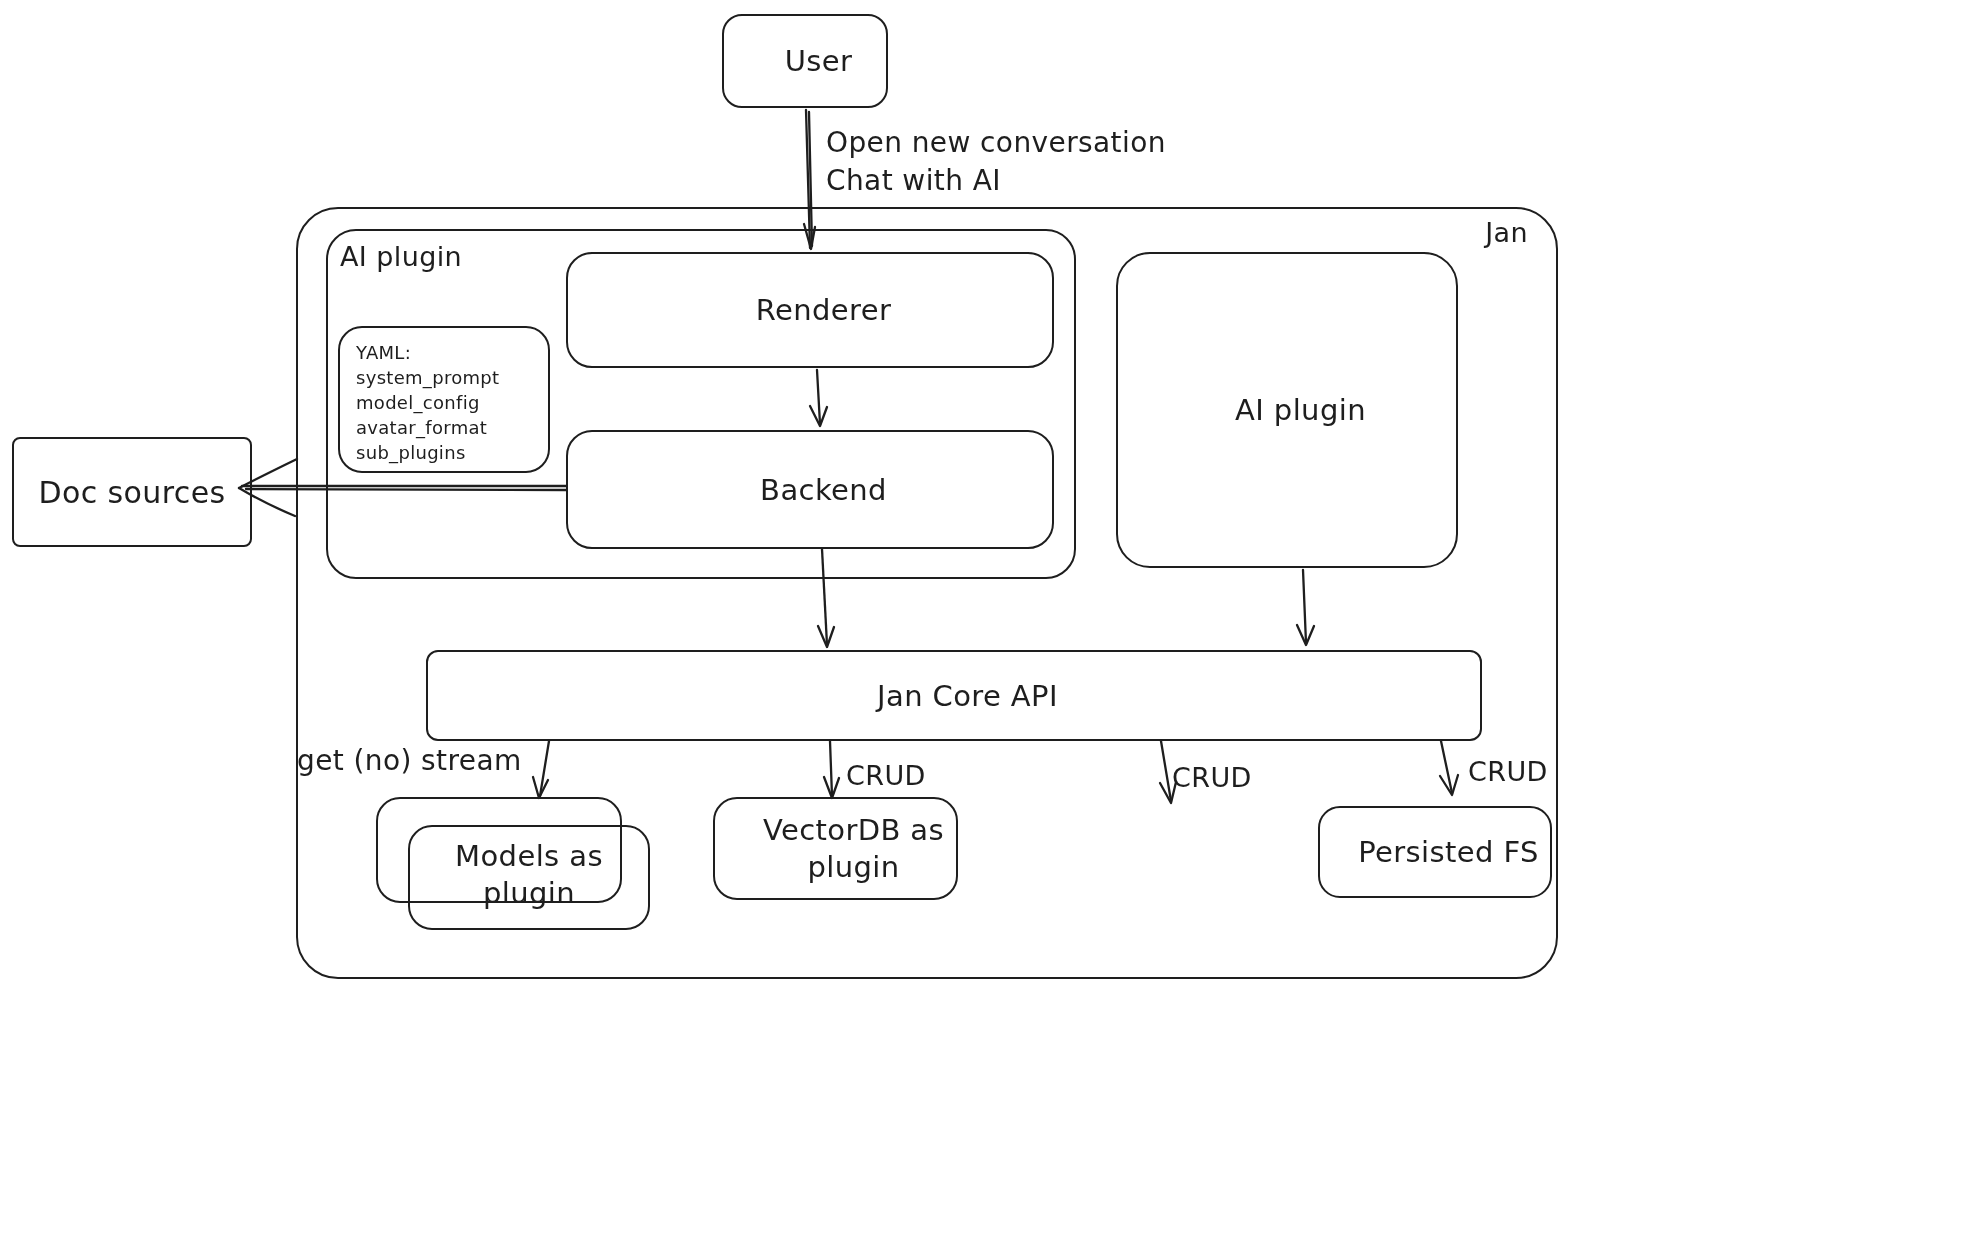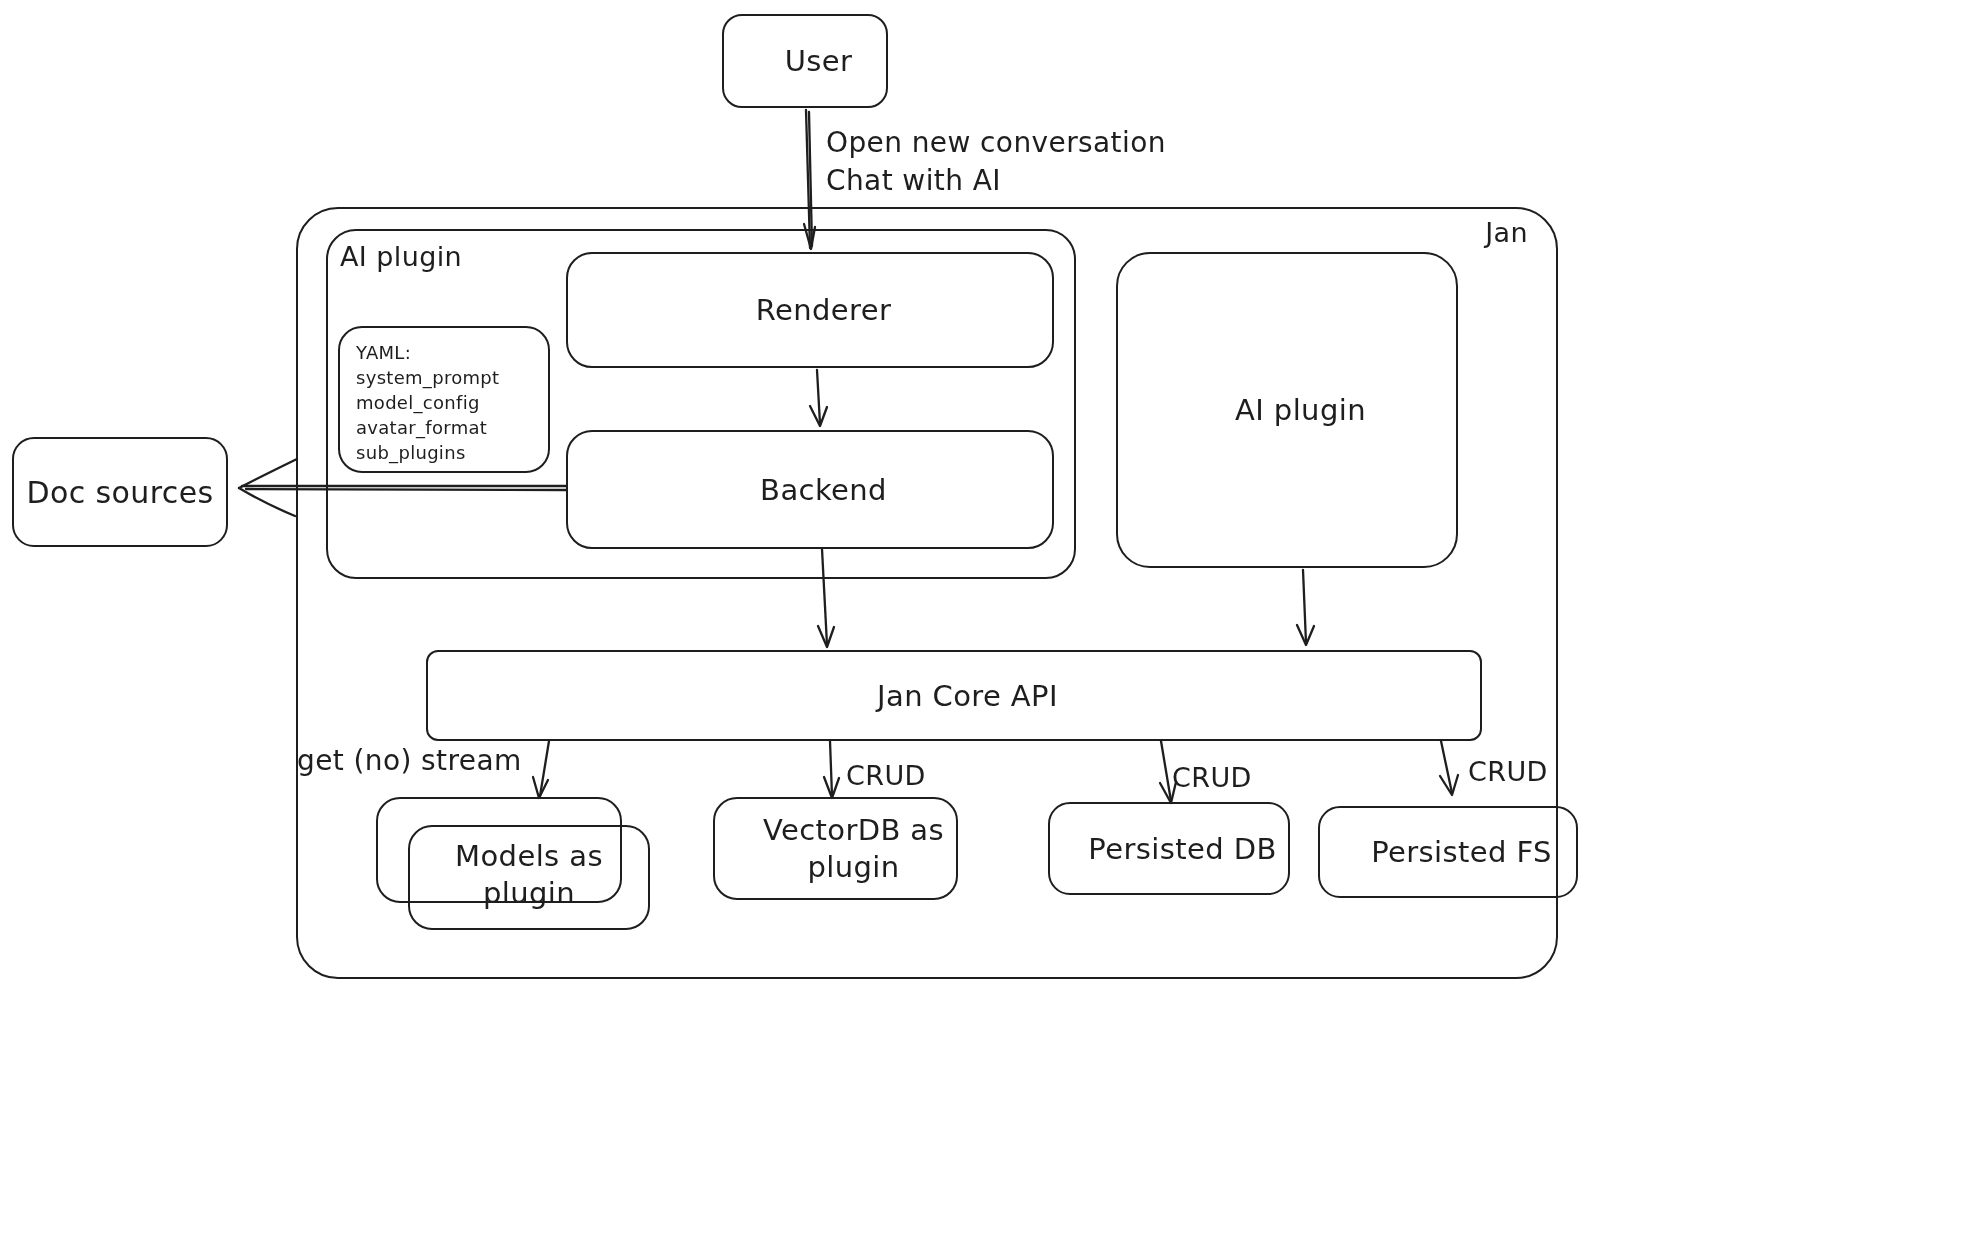--- a/index.html
+++ b/index.html
@@ -74,41 +74,38 @@
   </div>
 
   <div class="node node-label" style="left:566px;top:430px;width:488px;height:119px;border-radius:26px;">
     <span>Backend</span>
   </div>
 
   <div class="node node-label" style="left:1116px;top:252px;width:342px;height:316px;border-radius:34px;">
     <span>AI plugin</span>
   </div>
 
-  <div class="node" style="left:12px;top:437px;width:216px;height:110px;border-radius:22px;font-size:30px;">
+  <div class="node" style="left:12px;top:437px;width:240px;height:110px;border-radius:8px;font-size:30px;">
     <span>Doc sources</span>
   </div>
 
   <div class="node node-label" style="left:426px;top:650px;width:1056px;height:91px;border-radius:12px;">
     <span>Jan Core API</span>
   </div>
 
   <div class="container-box" style="left:376px;top:797px;width:246px;height:106px;border-radius:24px;border-width:2.2px;"></div>
   <div class="container-box" style="left:408px;top:825px;width:242px;height:105px;border-radius:24px;border-width:2.2px;"></div>
   <div class="edge-label" style="left:408px;top:838px;width:242px;text-align:center;font-size:29px;line-height:37px;white-space:normal;">Models as plugin</div>
 
   <div class="node" style="left:713px;top:797px;width:245px;height:103px;border-radius:24px;font-size:29px;line-height:37px;padding-left:36px;">
     <span style="display:block;width:220px;">VectorDB as plugin</span>
   </div>
 
-  <div class="node node-label" style="left:1048px;top:802px;width:242px;height:93px;border-radius:22px;">
-    <span>Persisted DB</span>
-  </div>
 
-  <div class="node node-label" style="left:1318px;top:806px;width:260px;height:92px;border-radius:22px;">
+  <div class="node node-label" style="left:1318px;top:806px;width:234px;height:92px;border-radius:22px;">
     <span>Persisted FS</span>
   </div>
 
   <div class="edge-label" style="left:826px;top:124px;line-height:38px;font-size:28px;">
     <span style="display:block;">Open new conversation</span>
     <span style="display:block;">Chat with AI</span>
   </div>
   <div class="edge-label" style="left:297px;top:744px;font-size:28px;">get (no) stream</div>
   <div class="edge-label" style="left:846px;top:760px;">CRUD</div>
   <div class="edge-label" style="left:1172px;top:762px;">CRUD</div>

